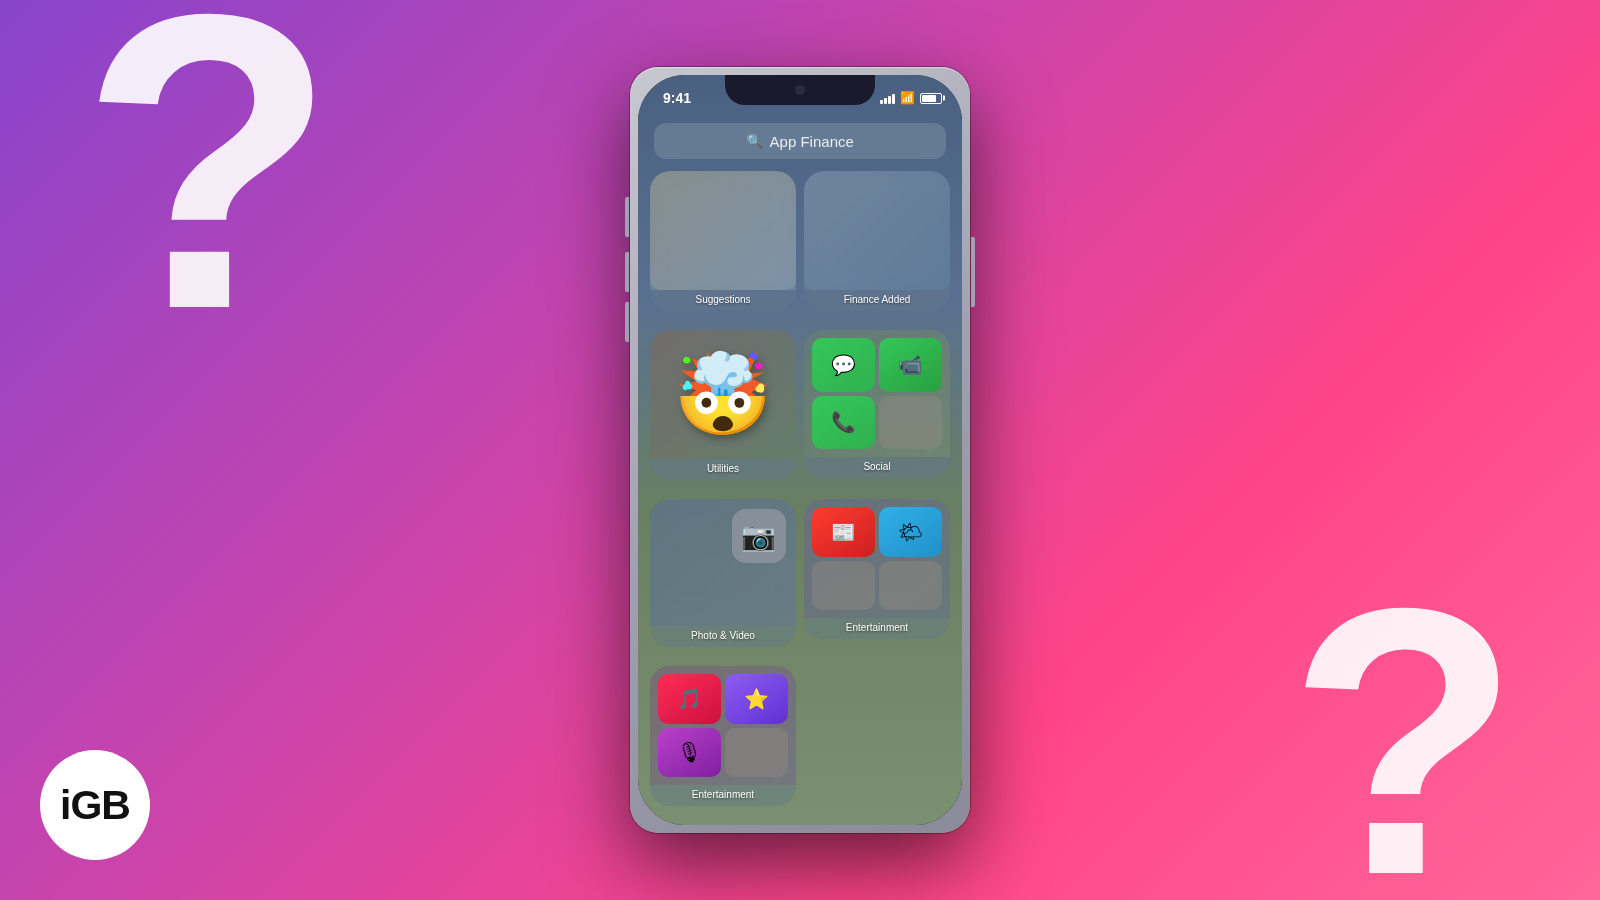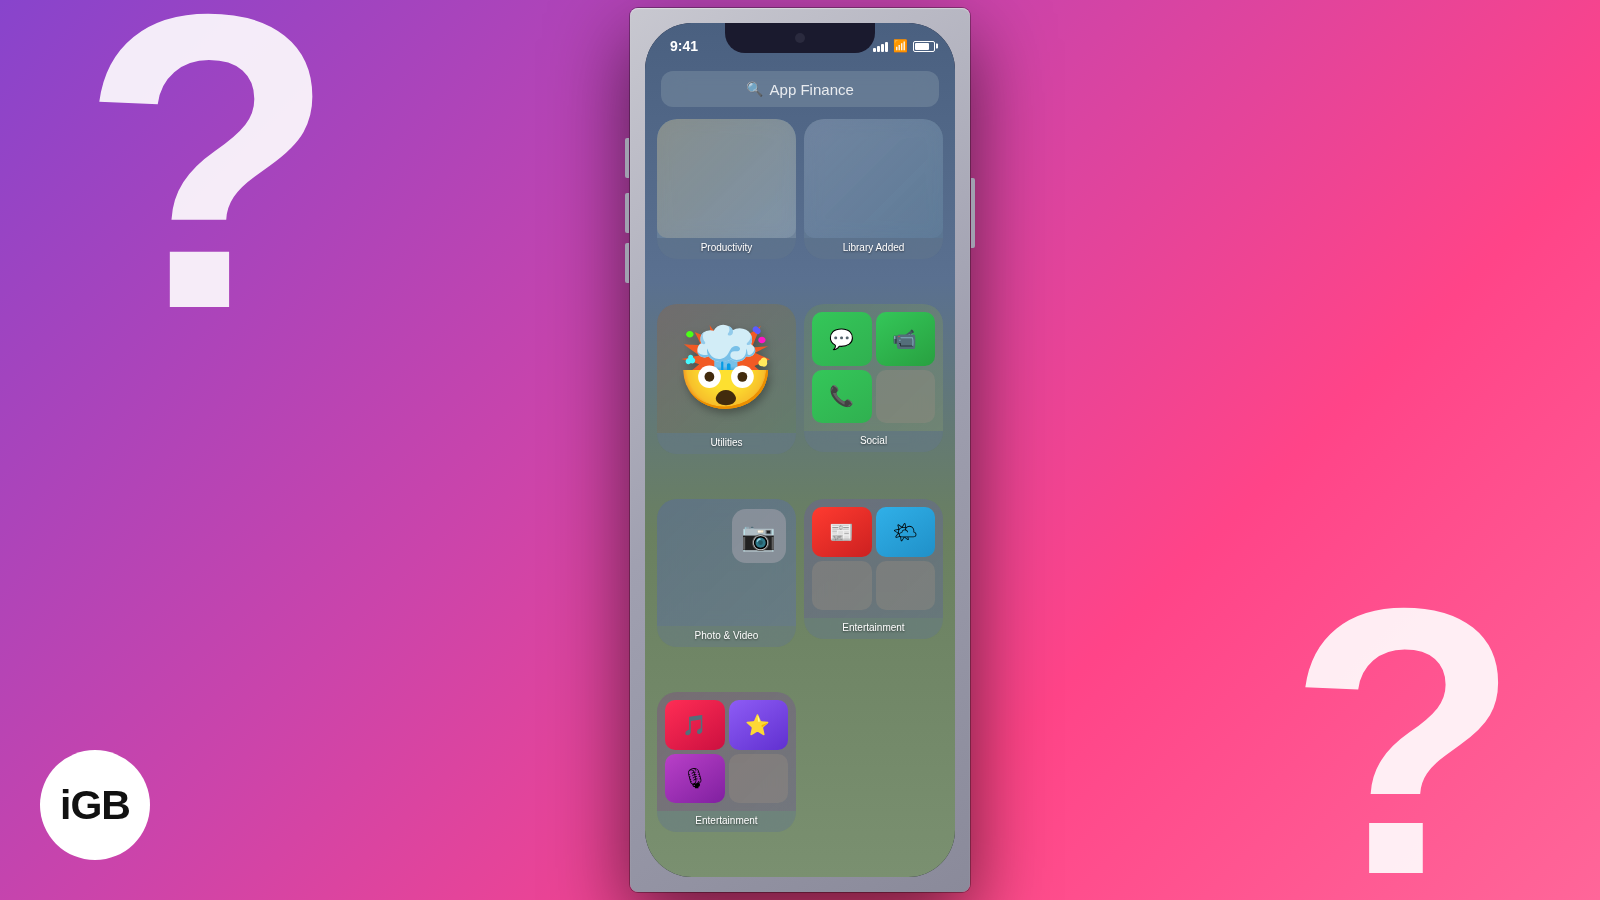--- a/index.html
+++ b/index.html
@@ -66,24 +66,24 @@
     .phone-wrapper {
       position: absolute;
       left: 50%;
       top: 50%;
       transform: translate(-50%, -50%);
       z-index: 5;
     }
 
     .phone-outer {
       width: 340px;
-      height: 884px;
+      height: 766px;
       background: linear-gradient(145deg, #c8c8d0, #a0a0b0, #8a8a9a);
-      border-radius: 8px;
-      padding: 15px;
+      border-radius: 28px;
+      padding: 8px;
       box-shadow:
         0 0 0 1px rgba(0,0,0,0.3),
         0 30px 80px rgba(0,0,0,0.6),
         inset 0 1px 1px rgba(255,255,255,0.4);
       position: relative;
     }
 
     
     .phone-outer::before {
       content: '';
@@ -497,28 +497,28 @@
           <span class="search-icon-svg">🔍</span>
           <span class="search-text">App Finance</span>
         </div>
 
         <div class="app-grid">
 
           <div class="app-folder folder-suggestions">
             <div class="folder-content">
               <div class="blur-thumb" style="background: linear-gradient(135deg, rgba(170,160,130,0.5), rgba(140,160,180,0.4));"></div>
             </div>
-            <div class="app-folder-label">Productivity</div>
+            <div class="app-folder-label">Suggestions</div>
           </div>
 
           <div class="app-folder folder-recently-added">
             <div class="folder-content">
               <div class="blur-thumb" style="background: linear-gradient(135deg, rgba(120,140,170,0.5), rgba(100,130,160,0.4));"></div>
             </div>
-            <div class="app-folder-label">Library Added</div>
+            <div class="app-folder-label">Finance Added</div>
           </div>
 
           <div class="app-folder folder-utilities">
             <div class="folder-content">
               <span class="emoji-large">🤯</span>
             </div>
             <div class="app-folder-label">Utilities</div>
           </div>
 
 

